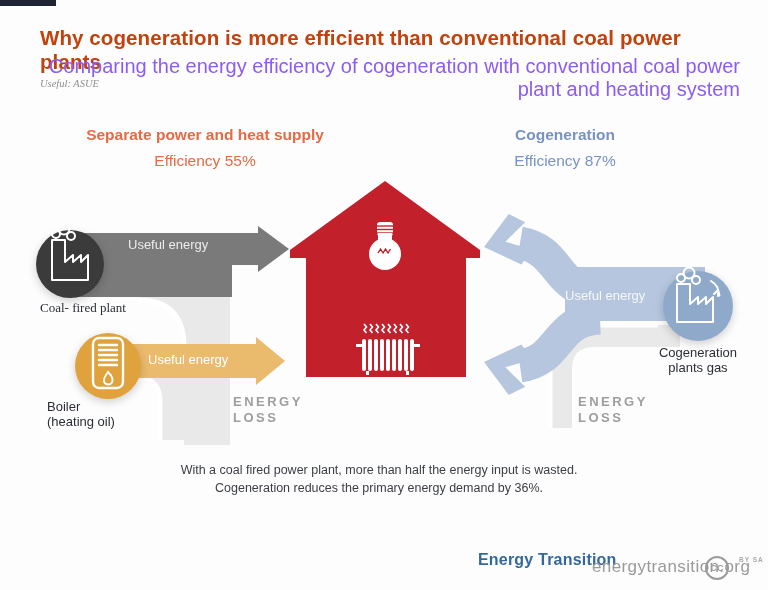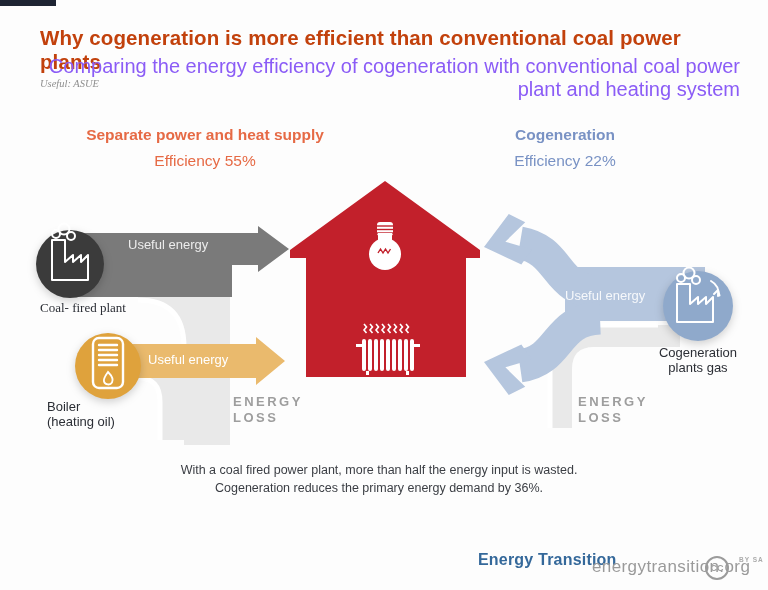--- a/index.html
+++ b/index.html
@@ -152,21 +152,21 @@
     </g>
   </svg>
 
   <div class="abs title">Why cogeneration is more efficient than conventional coal power plants</div>
   <div class="abs subtitle">Comparing the energy efficiency of cogeneration with conventional coal power plant and heating system</div>
   <div class="abs source">Useful: ASUE</div>
 
   <div class="abs col-head head-left">Separate power and heat supply</div>
   <div class="abs col-sub sub-left">Efficiency 55%</div>
   <div class="abs col-head head-right">Cogeneration</div>
-  <div class="abs col-sub sub-right">Efficiency 22%</div>
+  <div class="abs col-sub sub-right">Efficiency 87%</div>
 
   <div class="abs band-label lbl-gray">Useful energy</div>
   <div class="abs band-label lbl-orange">Useful energy</div>
   <div class="abs band-label lbl-blue">Useful energy</div>
 
   <div class="abs node-label coal-label">Coal- fired plant</div>
   <div class="abs node-label boiler-label">
     <div>Boiler</div>
     <div>(heating oil)</div>
   </div>

